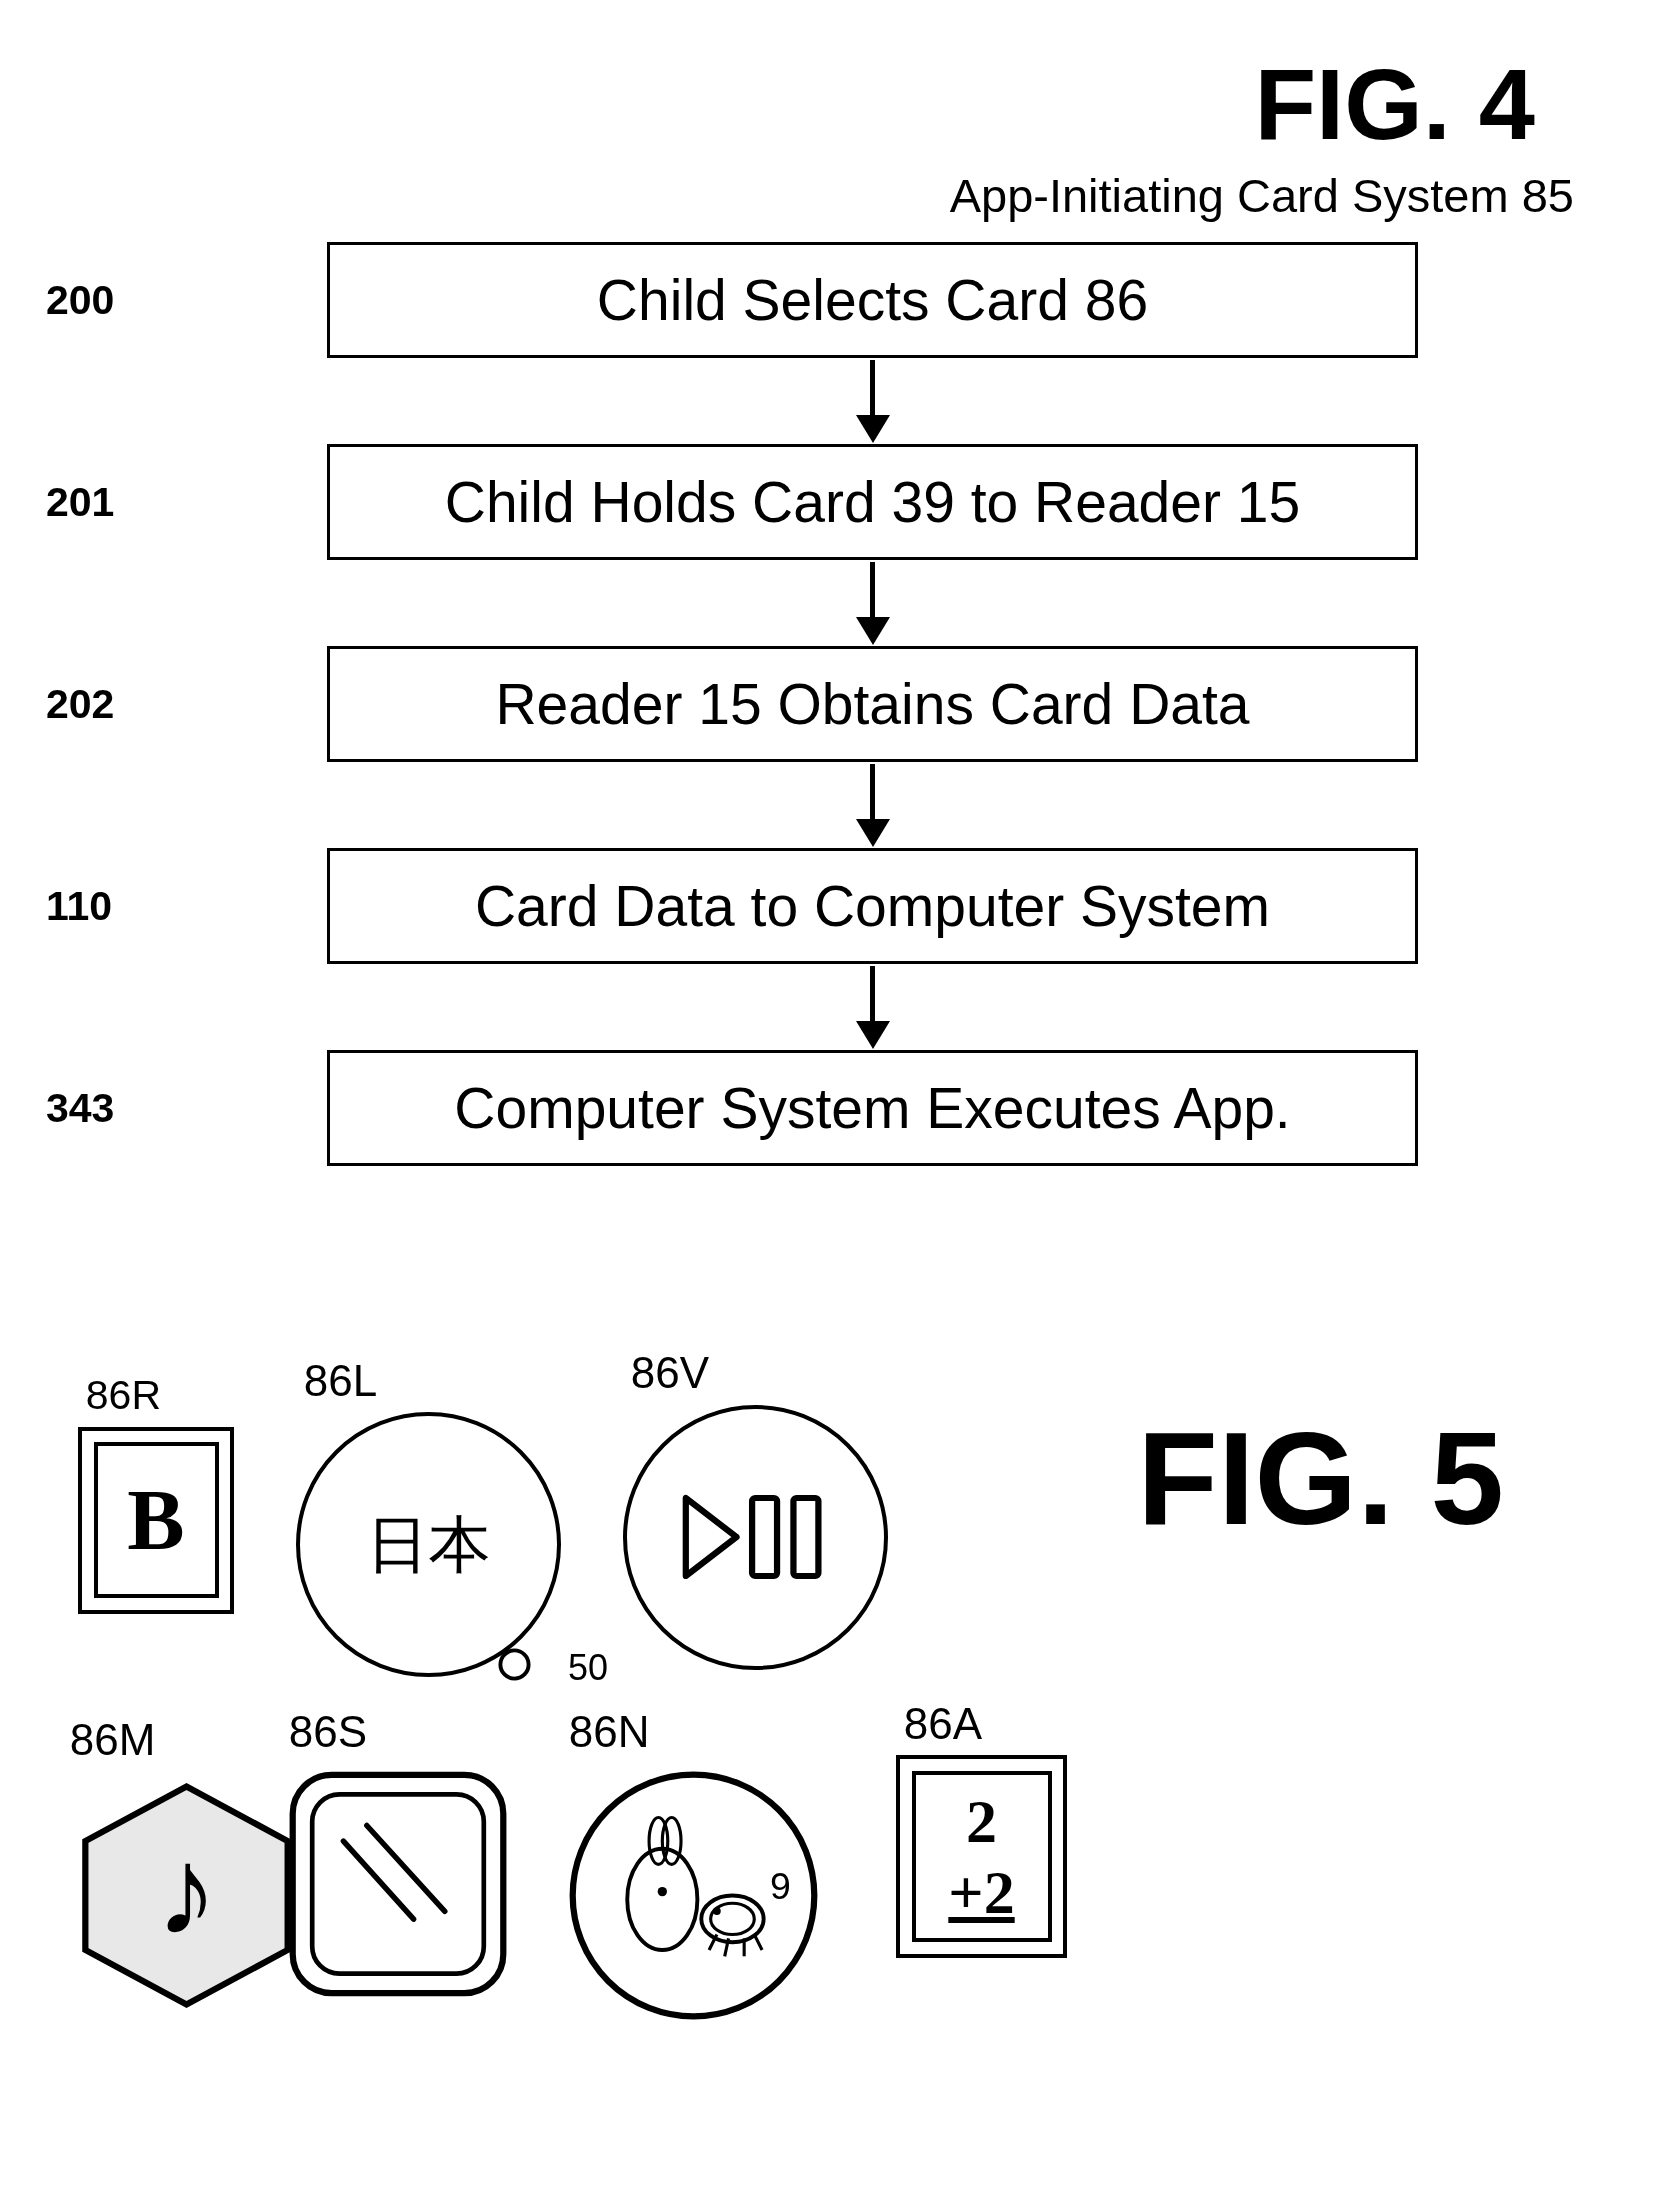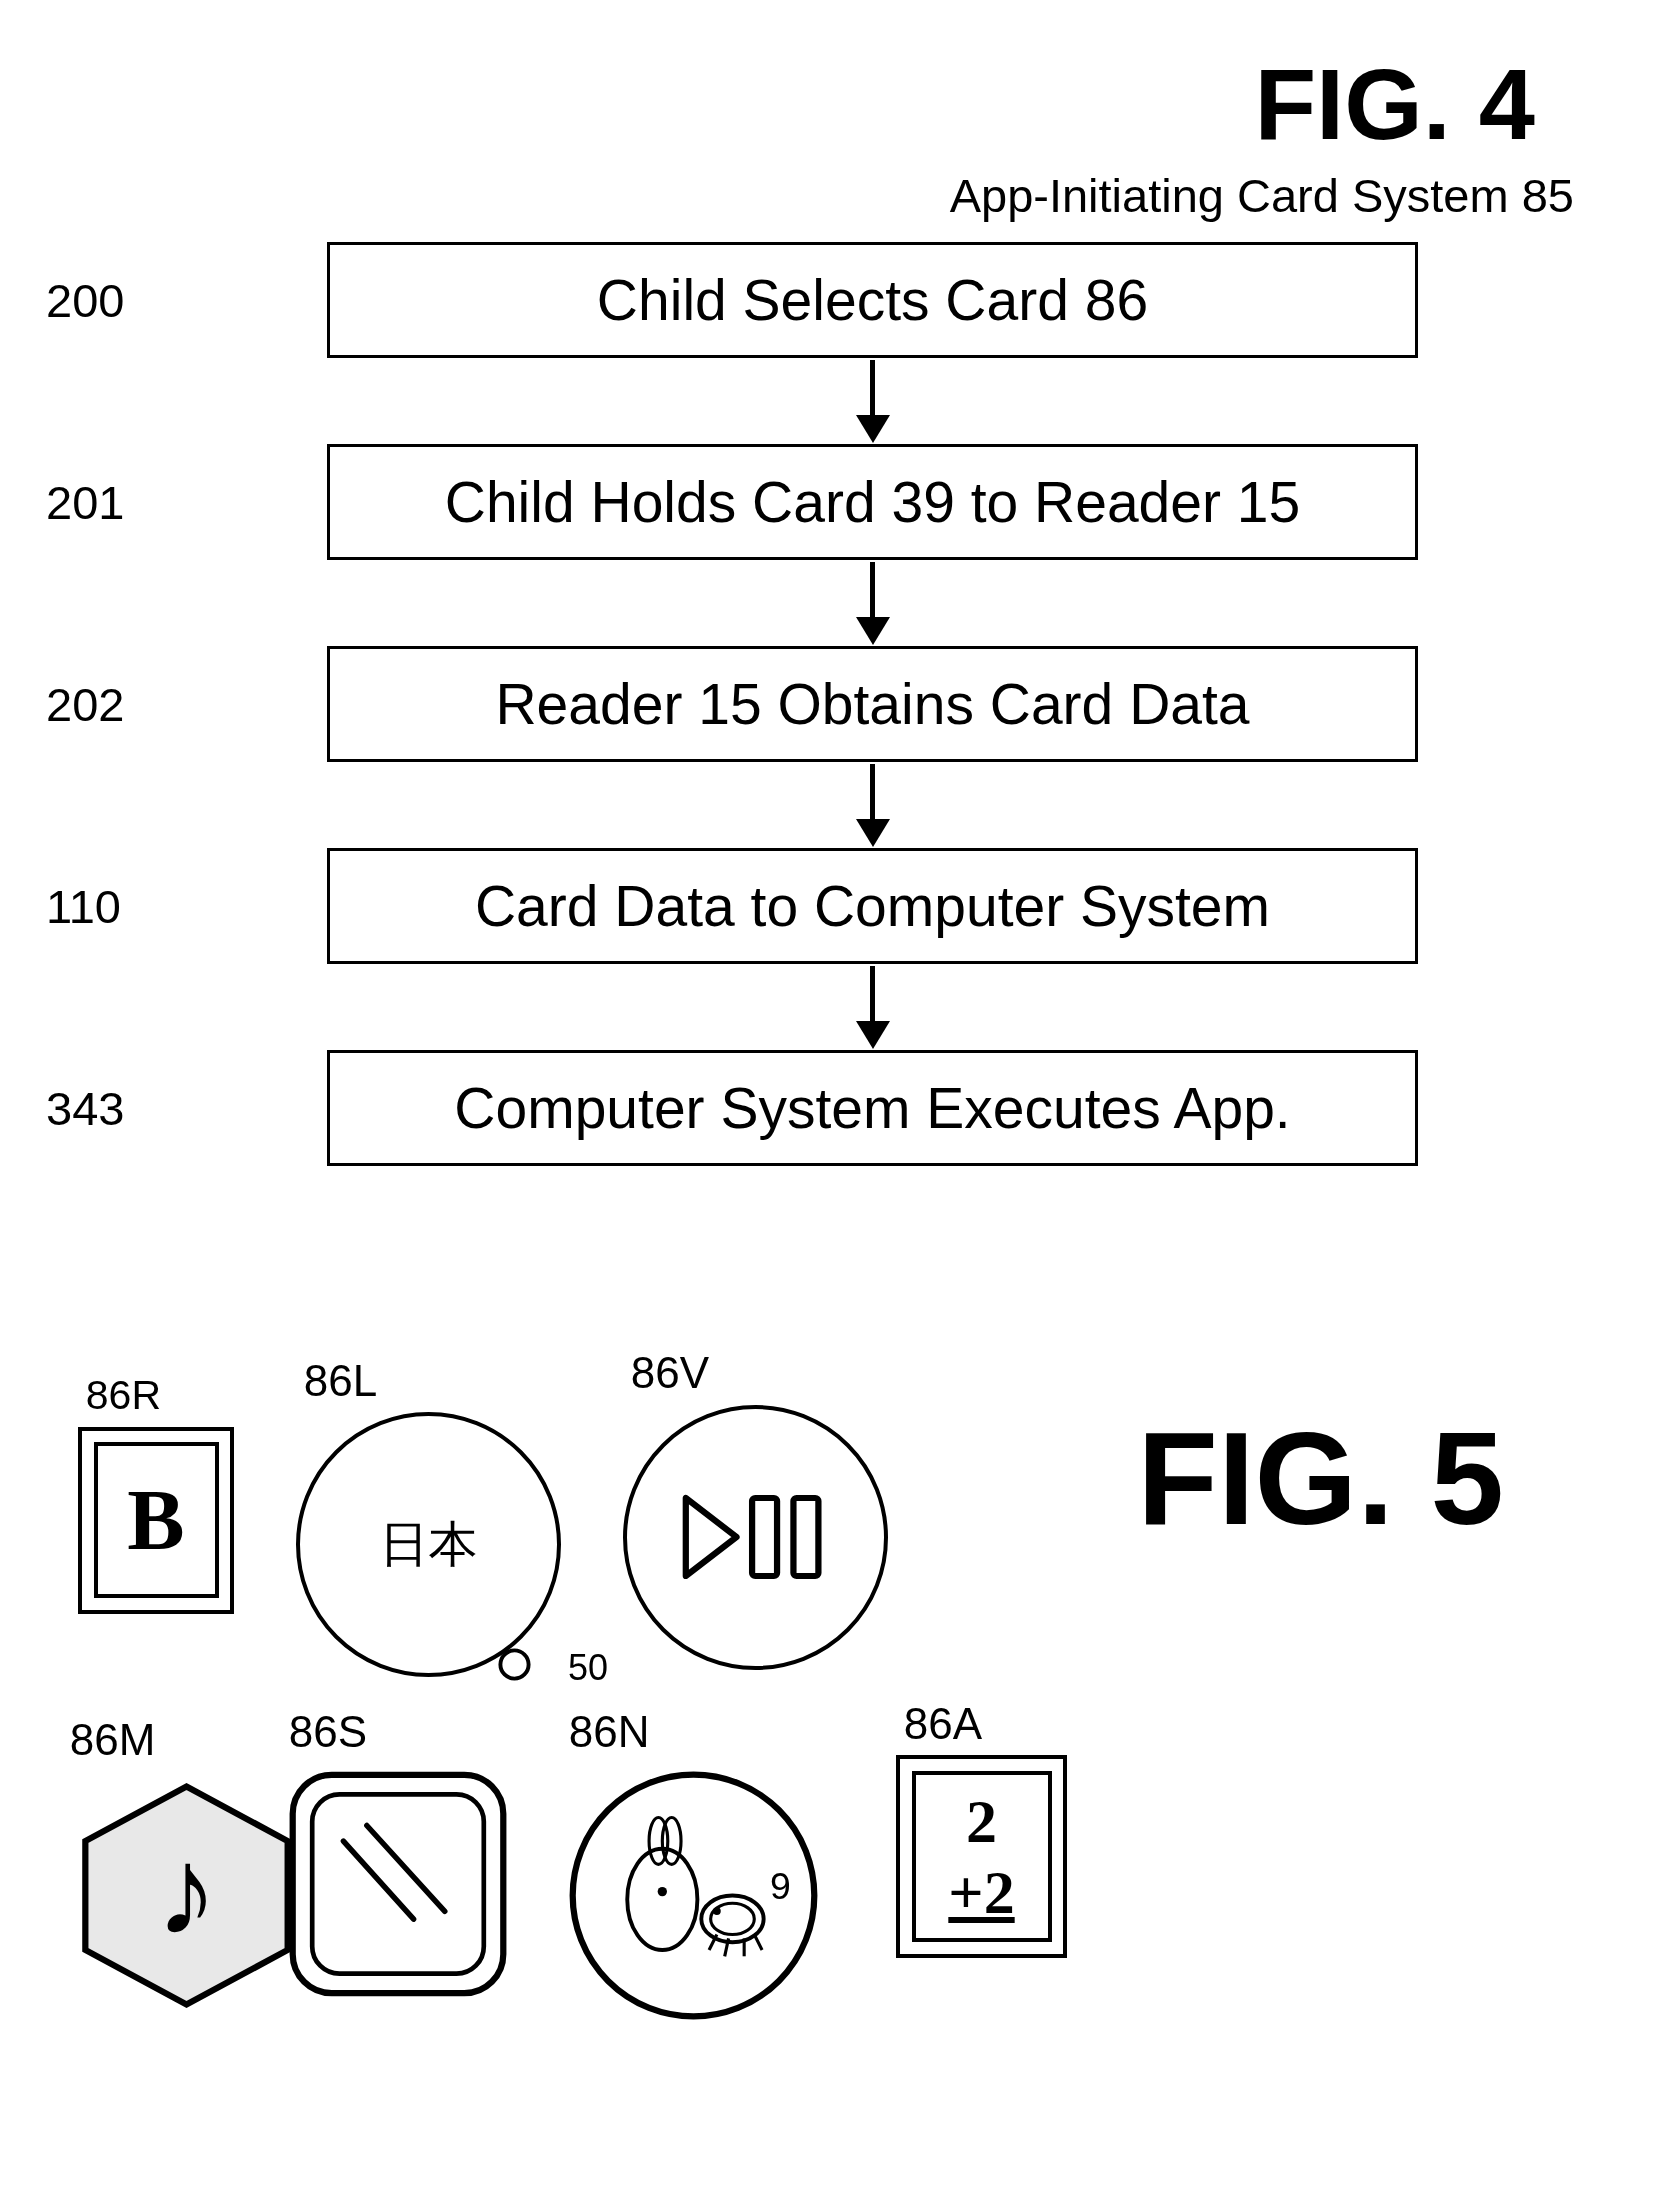--- a/index.html
+++ b/index.html
@@ -48,22 +48,23 @@
     .flow-step {
       position: relative;
       display: flex;
       align-items: center;
       margin-bottom: 0;
     }
 
     .step-label {
       position: absolute;
       left: -125px;
-      font-size: 47px;
-      font-family: Arial, sans-serif;
+      font-size: 41px;
+      font-family: Arial, sans-serif;
+      font-weight: bold;
     }
 
     .step-box {
       border: 3.9px solid #000;
       padding: 22px 39px;
       font-size: 57px;
       font-family: Arial, sans-serif;
       text-align: center;
       width: 1091px;
       margin-left: 156px;
@@ -167,21 +168,21 @@
       border: 4.7px solid #000;
       border-radius: 50%;
       display: flex;
       align-items: center;
       justify-content: center;
       background: #fff;
       position: relative;
     }
 
     .circle-inner-content {
-      font-size: 49px;
+      font-size: 62px;
       font-family: Liberation Sans, sans-serif;
     }
 
     
     .card-86v {
       position: absolute;
       top: 23.4px;
       left: 623px;
     }
 

